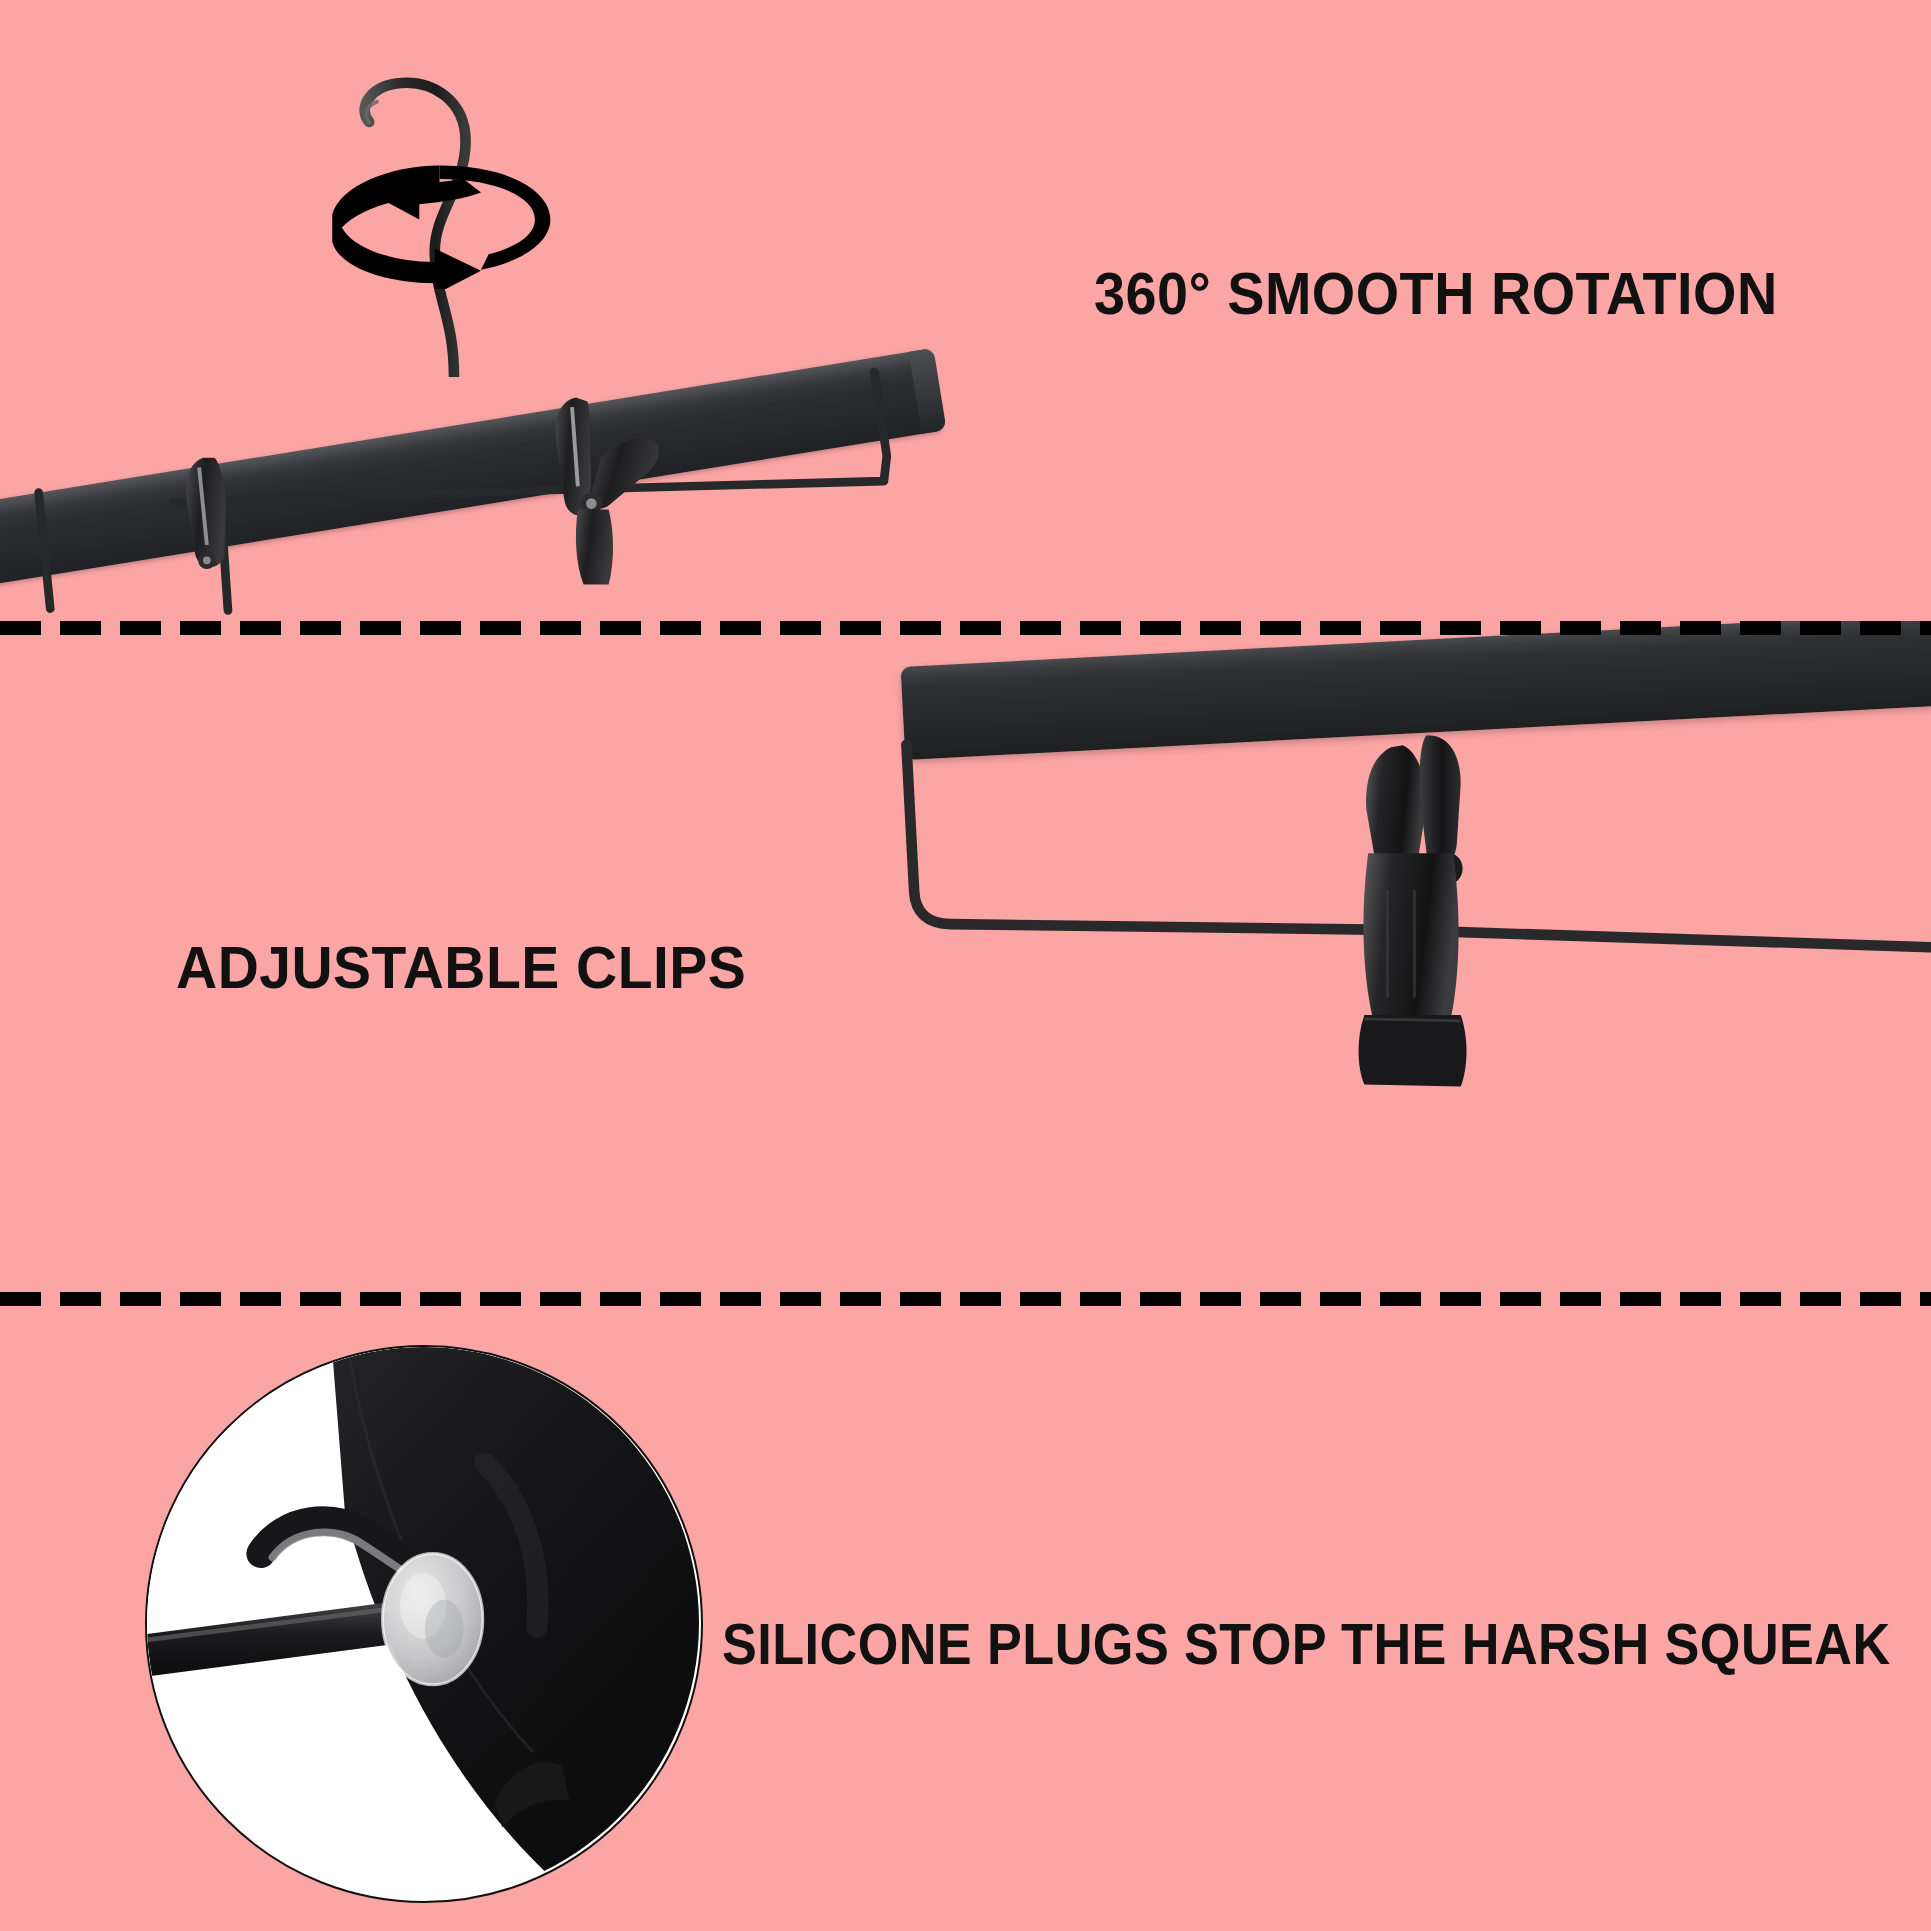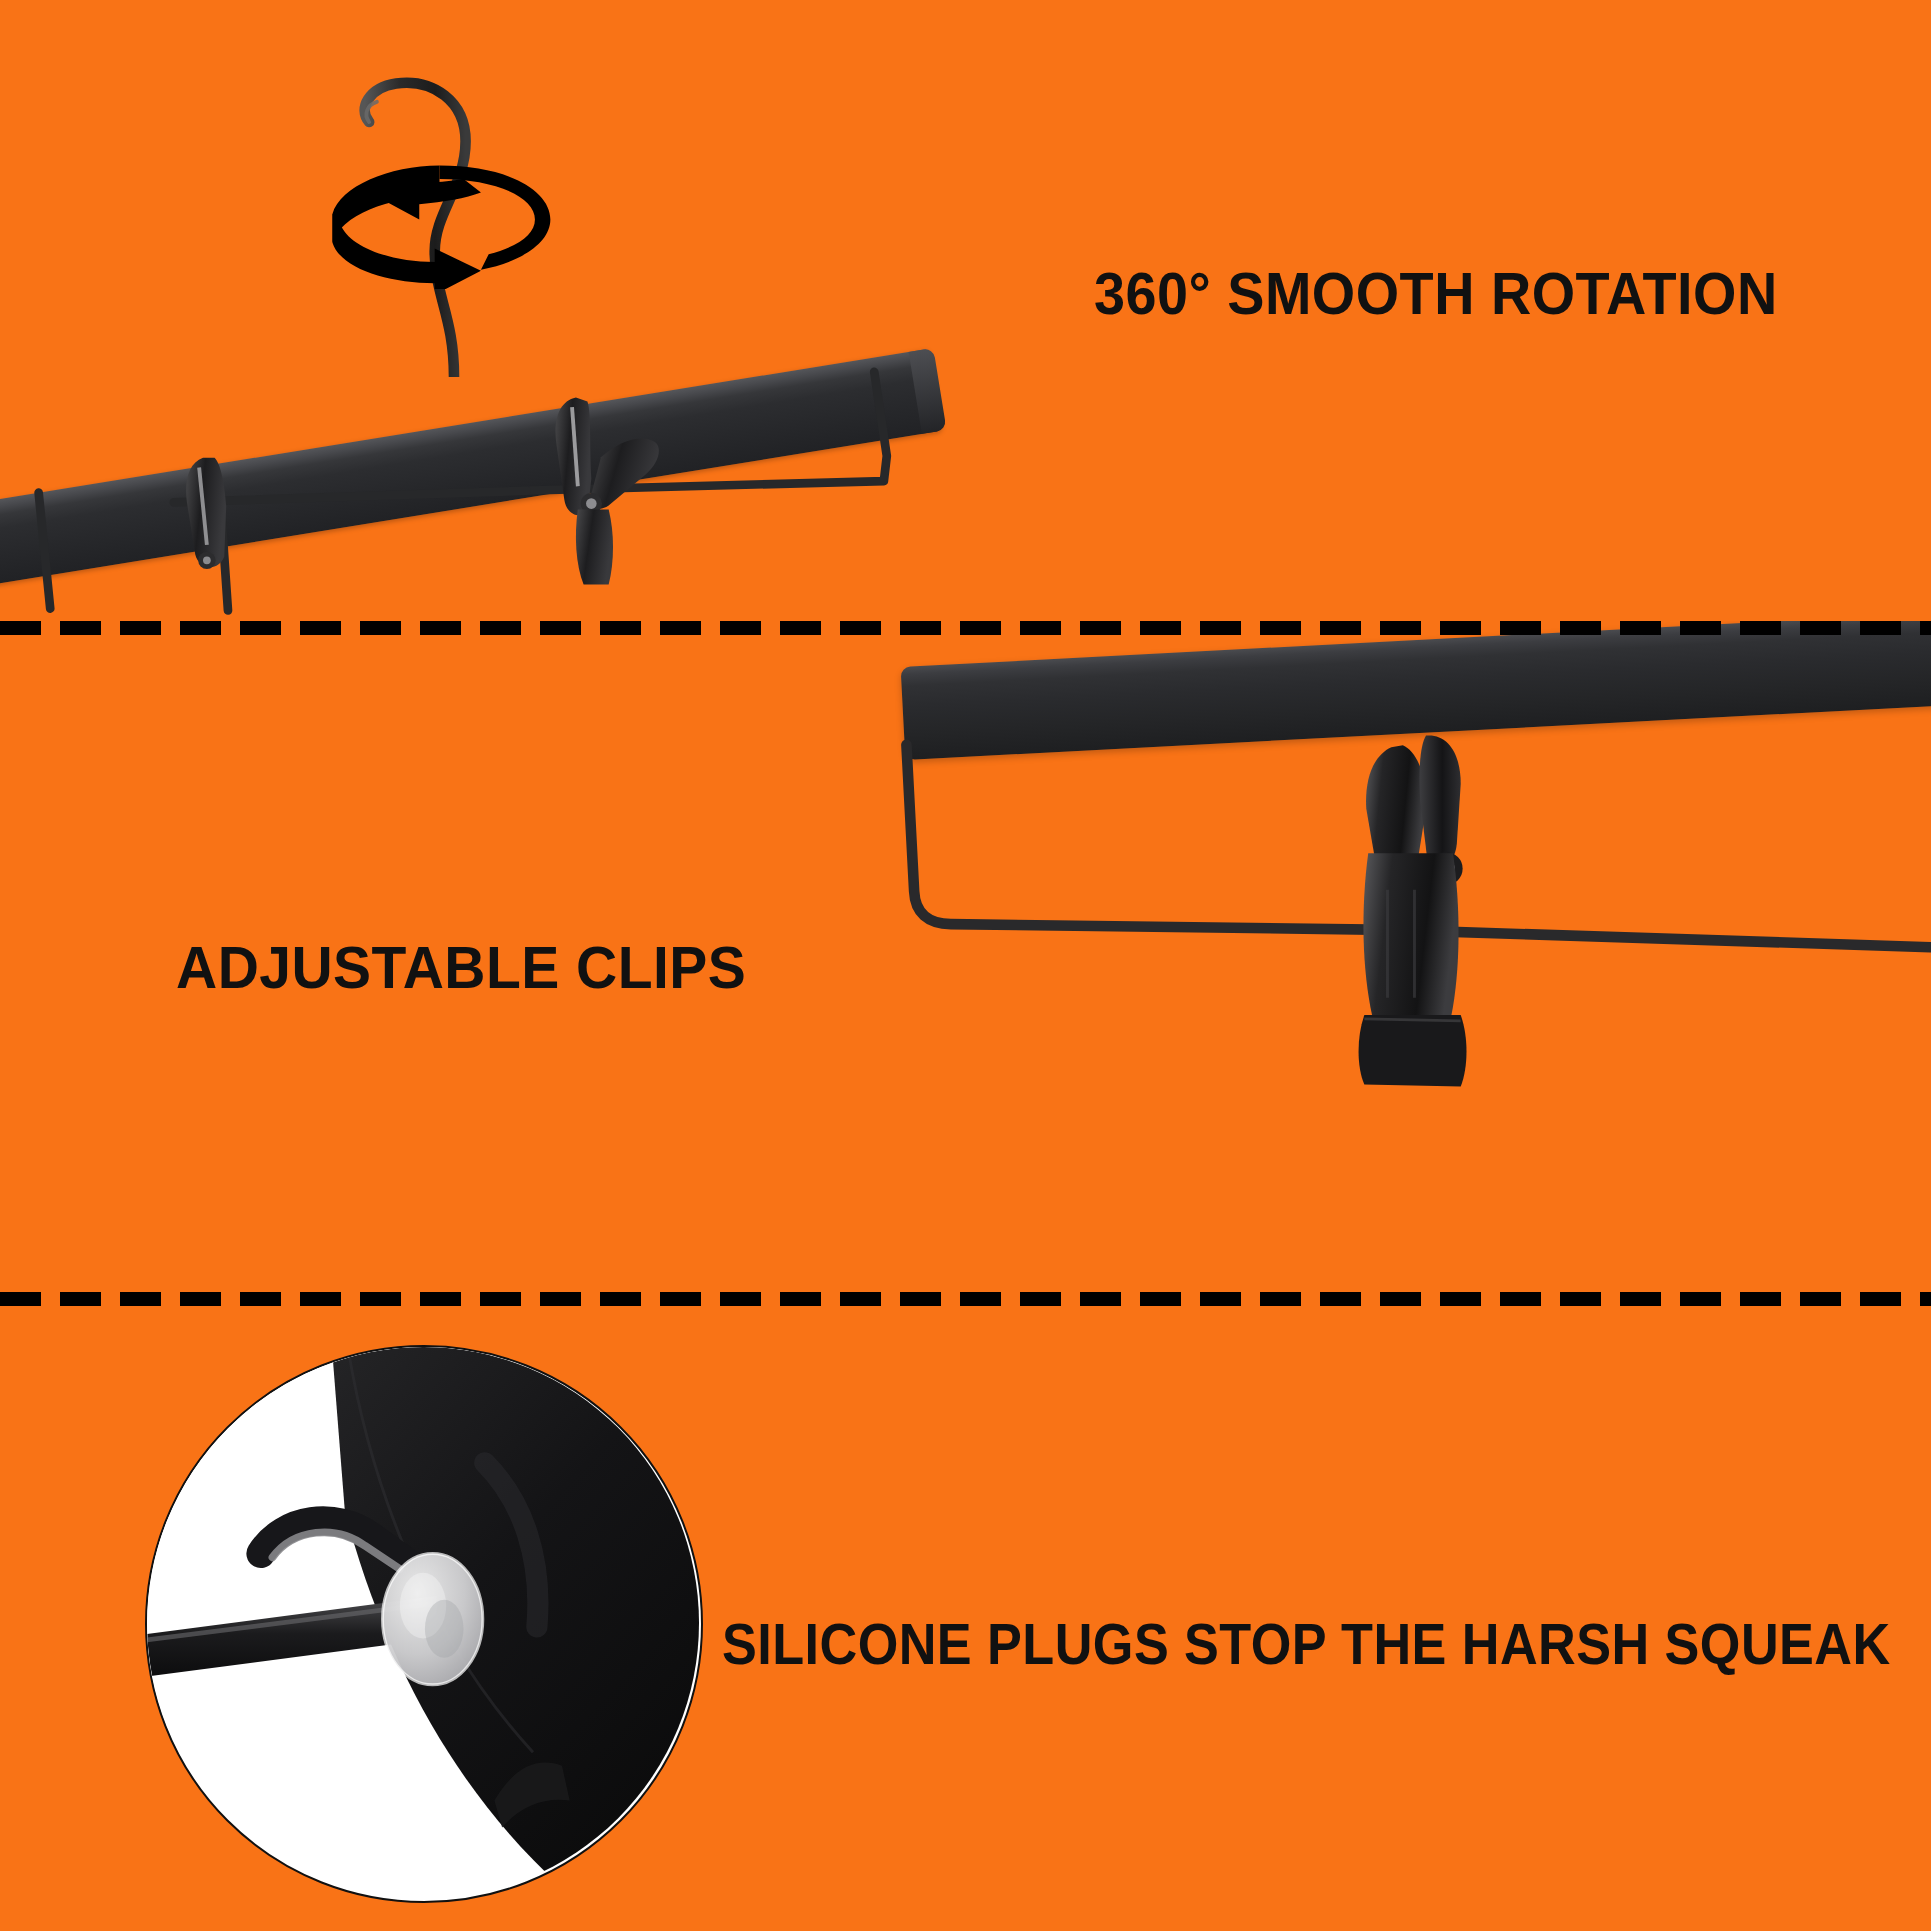--- a/index.html
+++ b/index.html
@@ -1,19 +1,19 @@
 <!DOCTYPE html>
 <html><head>
 <meta charset="utf-8">
 <style>
   * { margin:0; padding:0; box-sizing:border-box; }
   html,body { width:1931px; height:1931px; background:#ffffff; overflow:hidden; }
   body { font-family:"Liberation Sans", sans-serif; }
 
-  #stage { position:relative; width:1931px; height:1931px; background:#f97316; }
+  #stage { position:relative; width:1931px; height:1931px; background:#fca5a5; }
 
   
   .divider {
     position:absolute; left:0; width:1931px; height:13.5px;
     background-image:repeating-linear-gradient(to right,
         #000 0px, #000 41px, rgba(0,0,0,0) 41px, rgba(0,0,0,0) 60px);
     z-index:40;
   }
   #divider-1 { top:621px; }
   #divider-2 { top:1292px; }

